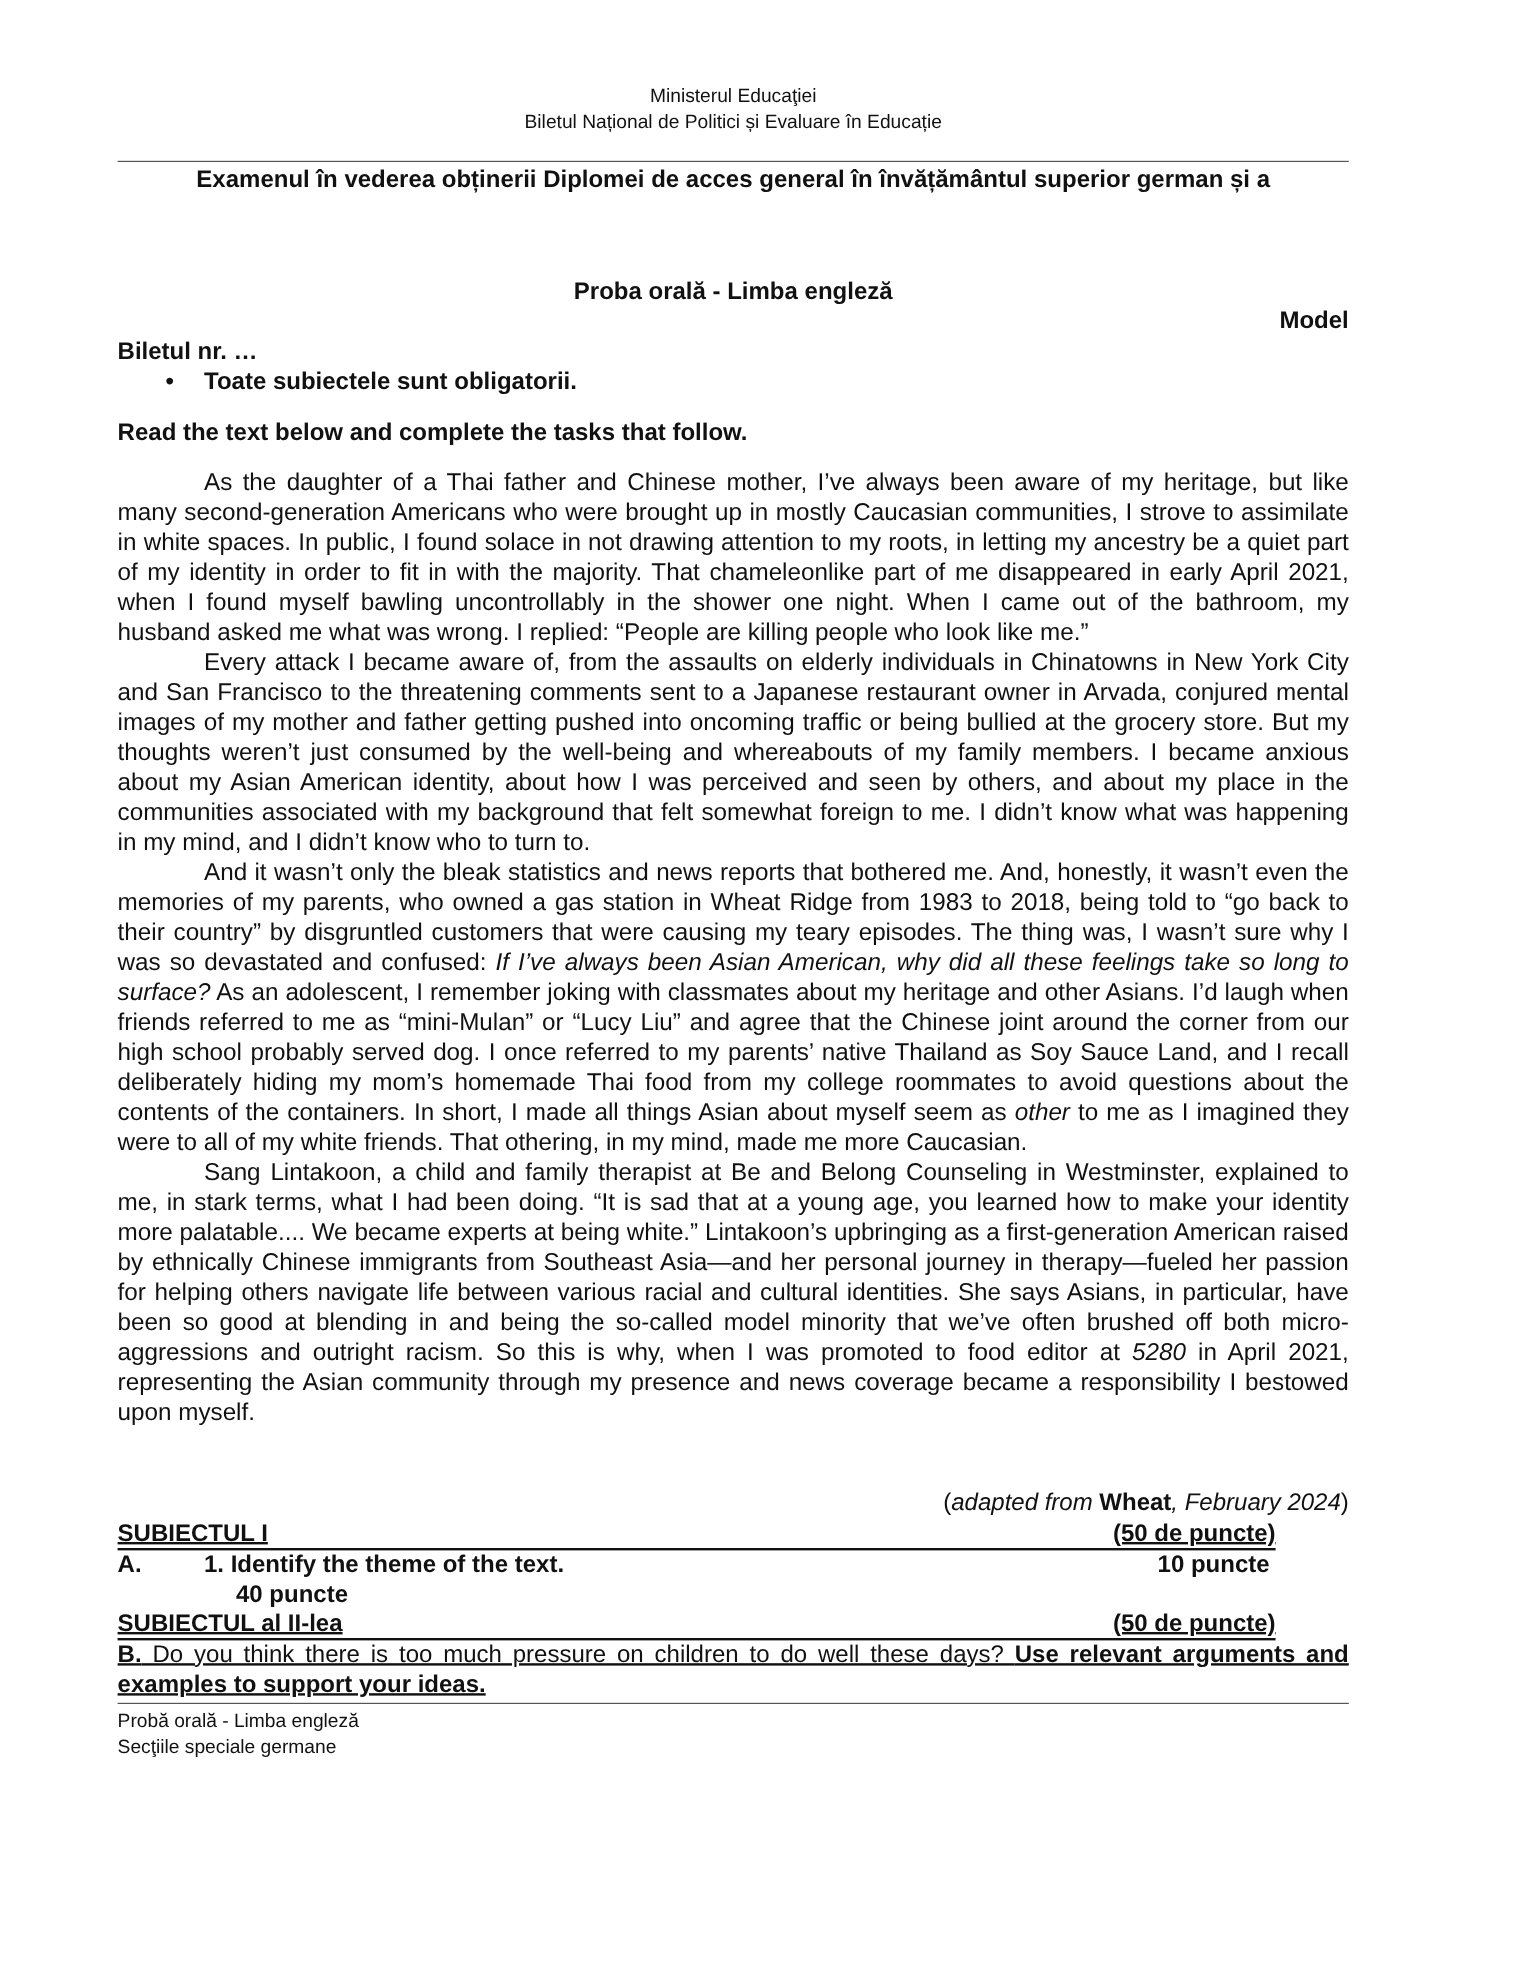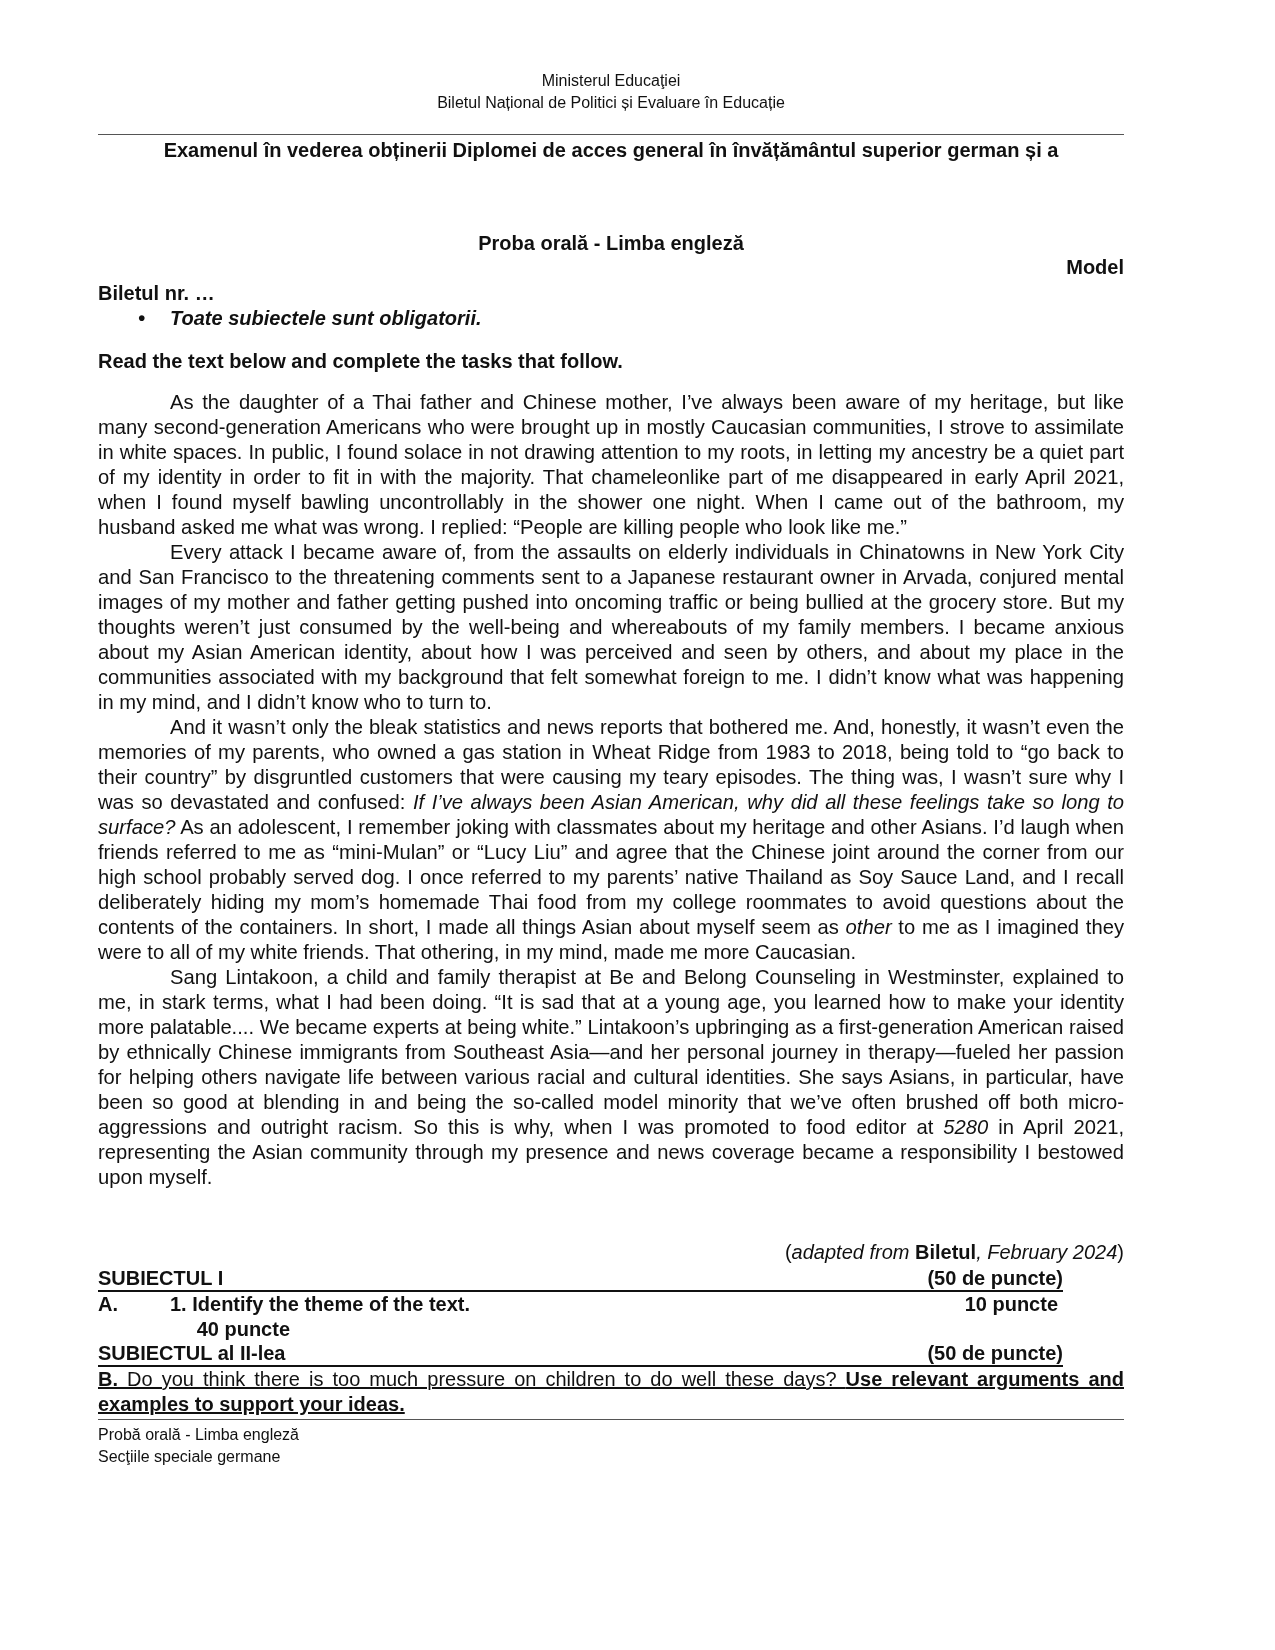--- a/index.html
+++ b/index.html
@@ -5,28 +5,28 @@
   html, body { margin: 0; padding: 0; background: #ffffff; }
   body { width: 1275px; height: 1650px; position: relative; font-family: "Liberation Sans", sans-serif; color: #111; }
   .page { position: absolute; left: 98px; top: 0; width: 1026px; }
   .hdr { text-align: center; font-size: 16px; line-height: 22px; }
   .hdr1 { position: absolute; top: 70px; left: 0; width: 100%; }
   .rule { position: absolute; left: 0; width: 100%; border-top: 1.5px solid #555; }
   .title { position: absolute; top: 138px; left: 0; width: 100%; text-align: center; font-weight: bold; font-size: 20px; line-height: 25px; }
   .proba { position: absolute; top: 232px; left: 0; width: 100%; text-align: center; font-weight: bold; font-size: 20px; }
   .model { position: absolute; top: 256px; right: 0; font-weight: bold; font-size: 20px; }
   .bilet { position: absolute; top: 282px; left: 0; font-weight: bold; font-size: 20px; }
-  .bullet { position: absolute; top: 307px; left: 40px; font-weight: bold; font-size: 20px; font-style: italic; }
+  .bullet { position: absolute; top: 307px; left: 40px; font-weight: bold; font-size: 20px; }
   .bullet .dot { display: inline-block; width: 32px; }
   .instr { position: absolute; top: 350px; left: 0; font-weight: bold; font-size: 20px; }
   .body-text { position: absolute; top: 390px; left: 0; width: 1026px; font-size: 20.2px; line-height: 25px; text-align: justify; }
   .body-text p { margin: 0; text-indent: 72px; }
   .source { position: absolute; top: 1241px; right: 0; font-size: 20px; }
   .subj { position: absolute; left: 0; width: 965px; font-weight: bold; font-size: 20px; border-bottom: 2px solid #111; display: flex; justify-content: space-between; line-height: 24px; }
-  .subj span { }
+  .subj span { text-decoration: underline; }
   .task { position: absolute; left: 0; width: 960px; font-weight: bold; font-size: 20px; display: flex; line-height: 24px; }
   .task .lbl { width: 72px; }
   .task .txt { flex: 1; }
   .task .pts { width: 120px; text-align: right; }
   .qb { position: absolute; top: 1367px; left: 0; width: 1026px; font-size: 20px; line-height: 25px; text-align: justify; text-decoration: underline; }
   .footer { position: absolute; top: 1424px; left: 0; font-size: 16px; line-height: 22px; }
 </style>
 </head>
 <body>
 
@@ -49,21 +49,21 @@
   </div>
   <div class="instr">Read the text below and complete the tasks that follow.</div>
 
   <div class="body-text">
     <p>As the daughter of a Thai father and Chinese mother, I’ve always been aware of my heritage, but like many second-generation Americans who were brought up in mostly Caucasian communities, I strove to assimilate in white spaces. In public, I found solace in not drawing attention to my roots, in letting my ancestry be a quiet part of my identity in order to fit in with the majority. That chameleonlike part of me disappeared in early April 2021, when I found myself bawling uncontrollably in the shower one night. When I came out of the bathroom, my husband asked me what was wrong. I replied: “People are killing people who look like me.”</p>
     <p>Every attack I became aware of, from the assaults on elderly individuals in Chinatowns in New York City and San Francisco to the threatening comments sent to a Japanese restaurant owner in Arvada, conjured mental images of my mother and father getting pushed into oncoming traffic or being bullied at the grocery store. But my thoughts weren’t just consumed by the well-being and whereabouts of my family members. I became anxious about my Asian American identity, about how I was perceived and seen by others, and about my place in the communities associated with my background that felt somewhat foreign to me. I didn’t know what was happening in my mind, and I didn’t know who to turn to.</p>
     <p><span>And it wasn’t only the bleak statistics and news reports that bothered me. And, honestly, it wasn’t even the memories of my parents, who owned a gas station in Wheat Ridge from 1983 to 2018, being told to “go back to their country” by disgruntled customers that were causing my teary episodes. The thing was, I wasn’t sure why I was so devastated and confused: </span><i>If I’ve always been Asian American, why did all these feelings take so long to surface?</i><span> As an adolescent, I remember joking with classmates about my heritage and other Asians. I’d laugh when friends referred to me as “mini-Mulan” or “Lucy Liu” and agree that the Chinese joint around the corner from our high school probably served dog. I once referred to my parents’ native Thailand as Soy Sauce Land, and I recall deliberately hiding my mom’s homemade Thai food from my college roommates to avoid questions about the contents of the containers. In short, I made all things Asian about myself seem as </span><i>other</i><span> to me as I imagined they were to all of my white friends. That othering, in my mind, made me more Caucasian.</span></p>
     <p><span>Sang Lintakoon, a child and family therapist at Be and Belong Counseling in Westminster, explained to me, in stark terms, what I had been doing. “It is sad that at a young age, you learned how to make your identity more palatable.... We became experts at being white.” Lintakoon’s upbringing as a first-generation American raised by ethnically Chinese immigrants from Southeast Asia—and her personal journey in therapy—fueled her passion for helping others navigate life between various racial and cultural identities. She says Asians, in particular, have been so good at blending in and being the so-called model minority that we’ve often brushed off both micro-aggressions and outright racism. So this is why, when I was promoted to food editor at </span><i>5280</i><span> in April 2021, representing the Asian community through my presence and news coverage became a responsibility I bestowed upon myself.</span></p>
   </div>
 
-  <div class="source"><span>(</span><i>adapted from</i> <b>Biletul</b><i>, February 2024</i><span>)</span></div>
+  <div class="source"><span>(</span><i>adapted from</i> <b>Wheat</b><i>, February 2024</i><span>)</span></div>
 
   <div class="subj" style="top:1266px">
     <span>SUBIECTUL I</span>
     <span>(50 de puncte)</span>
   </div>
   <div class="task" style="top:1292px">
     <span class="lbl">A.</span>
     <span class="txt">1. Identify the theme of the text.</span>
     <span class="pts">10 puncte</span>
   </div>

